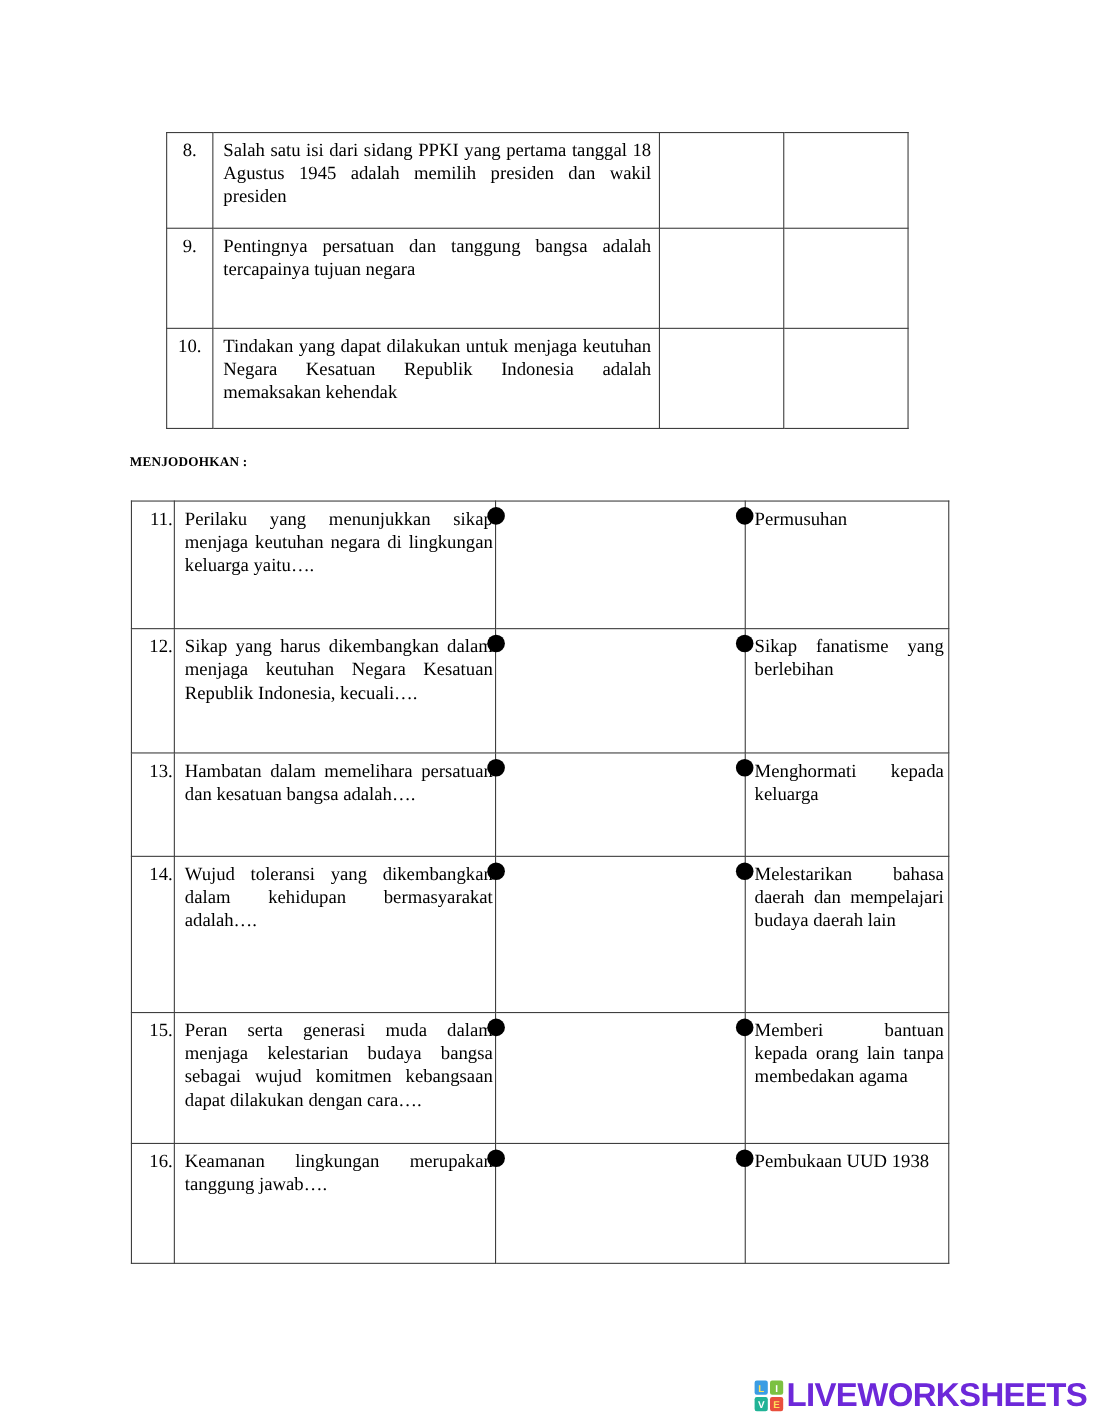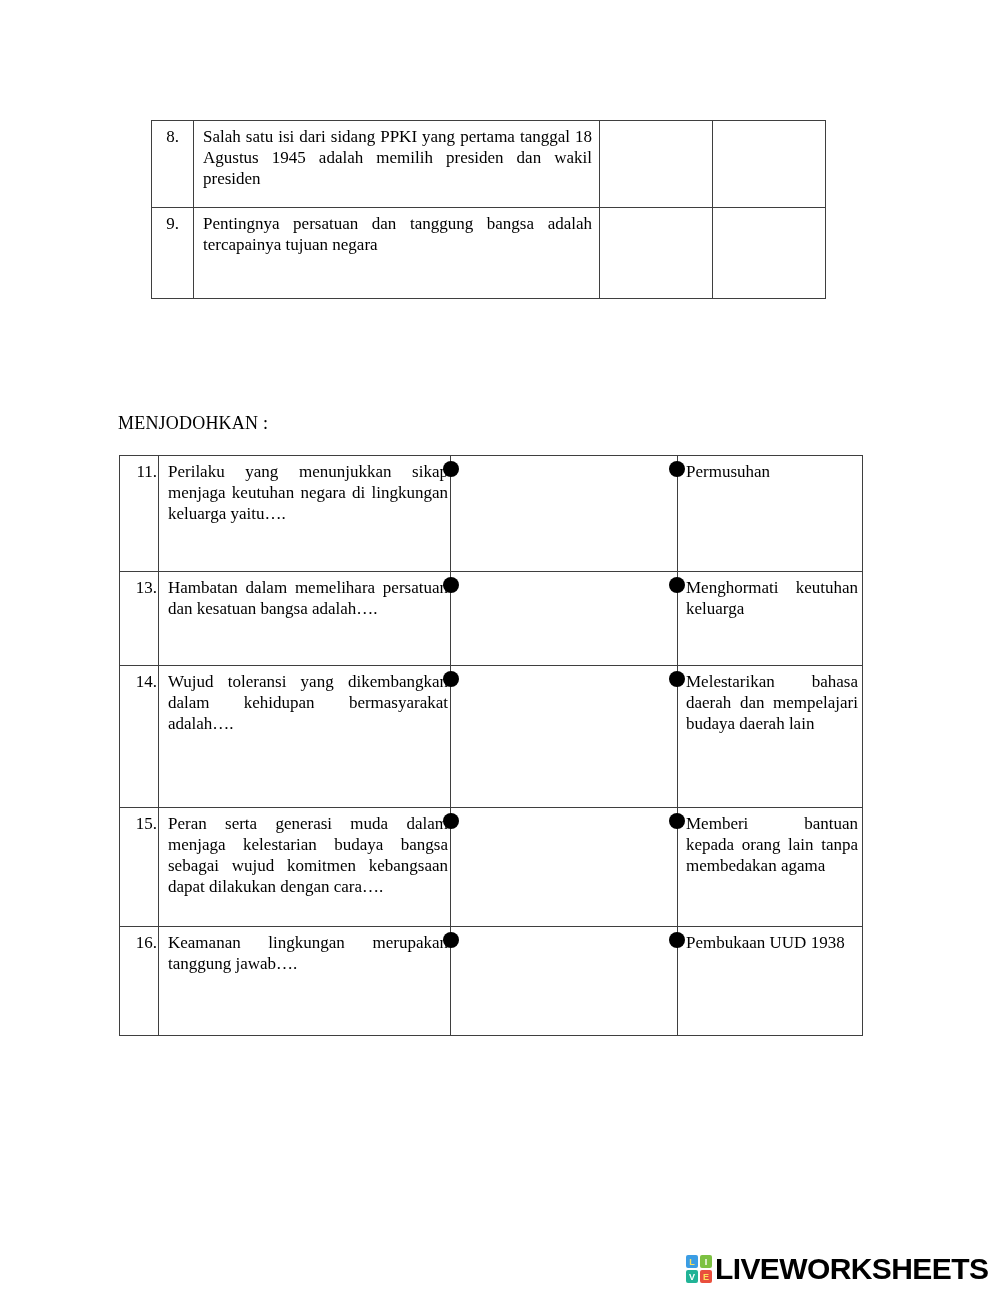--- a/index.html
+++ b/index.html
@@ -12,21 +12,21 @@
   td { border: 1px solid #3f3f3f; vertical-align: top; font-size: 17px; line-height: 21px; }
 
   
   .tf-table { position: absolute; left: 151px; top: 120px; width: 674px; }
   .tf-table td.num { text-align: center; padding-top: 5px; }
   .tf-table td.stmt { text-align: justify; padding: 5px 7px 4px 9px; }
 
   
   .heading {
     position: absolute; left: 118px; top: 413px;
-    font-size: 18px; font-weight: normal; letter-spacing: 0.2px;
+    font-size: 12px; font-weight: bold; letter-spacing: 0.2px;
   }
 
   
   .match-table { position: absolute; left: 119px; top: 455px; width: 743px; }
   .match-table td.num { text-align: right; padding-top: 5px; }
   .match-table td.question { text-align: justify; padding: 5px 2px 4px 9px; }
   .match-table td.connector { position: relative; }
   .match-table td.answer { text-align: justify; padding: 5px 4px 4px 8px; }
   .dot {
     position: absolute; top: 5px; width: 16px; height: 16px;
@@ -71,20 +71,26 @@
     <td class="stmt">Salah satu isi dari sidang PPKI yang pertama tanggal 18 Agustus 1945 adalah memilih presiden dan wakil presiden</td>
     <td></td>
     <td></td>
   </tr>
   <tr style="height:91px">
     <td class="num">9.</td>
     <td class="stmt">Pentingnya persatuan dan tanggung bangsa adalah tercapainya tujuan negara</td>
     <td></td>
     <td></td>
   </tr>
+  <tr style="height:91px">
+    <td class="num">10.</td>
+    <td class="stmt">Tindakan yang dapat dilakukan untuk menjaga keutuhan Negara Kesatuan Republik Indonesia adalah memaksakan kehendak</td>
+    <td></td>
+    <td></td>
+  </tr>
 </tbody>
   </table>
 
 <div class="heading">MENJODOHKAN :</div>
 
 <table class="match-table">
   <colgroup>
       <col style="width:39px">
       <col style="width:292px">
       <col style="width:227px">
@@ -95,29 +101,38 @@
       <tr style="height:116px">
     <td class="num">11.</td>
     <td class="question">Perilaku yang menunjukkan sikap menjaga keutuhan negara di lingkungan keluarga yaitu….</td>
     <td class="connector">
       <span class="dot dot-left"></span>
       <span class="dot dot-right"></span>
     </td>
     <td class="answer">Permusuhan</td>
   </tr>
 
+  <tr style="height:113px">
+    <td class="num">12.</td>
+    <td class="question">Sikap yang harus dikembangkan dalam menjaga keutuhan Negara Kesatuan Republik Indonesia, kecuali….</td>
+    <td class="connector">
+      <span class="dot dot-left"></span>
+      <span class="dot dot-right"></span>
+    </td>
+    <td class="answer">Sikap fanatisme yang berlebihan</td>
+  </tr>
 
   <tr style="height:94px">
     <td class="num">13.</td>
     <td class="question">Hambatan dalam memelihara persatuan dan kesatuan bangsa adalah….</td>
     <td class="connector">
       <span class="dot dot-left"></span>
       <span class="dot dot-right"></span>
     </td>
-    <td class="answer">Menghormati keutuhan keluarga</td>
+    <td class="answer">Menghormati kepada keluarga</td>
   </tr>
 
   <tr style="height:142px">
     <td class="num">14.</td>
     <td class="question">Wujud toleransi yang dikembangkan dalam kehidupan bermasyarakat adalah….</td>
     <td class="connector">
       <span class="dot dot-left"></span>
       <span class="dot dot-right"></span>
     </td>
     <td class="answer">Melestarikan bahasa daerah dan mempelajari budaya daerah lain</td>
@@ -145,14 +160,14 @@
 </tbody>
   </table>
 
 <div class="logo">
   <div class="logo-grid">
     <span class="sq" id="sq0" style="background: rgb(59, 157, 228); color: rgb(255, 224, 90);">L</span>
     <span class="sq" id="sq1" style="background: rgb(124, 193, 66); color: rgb(255, 255, 255);">I</span>
     <span class="sq" id="sq2" style="background: rgb(33, 179, 150); color: rgb(255, 255, 255);">V</span>
     <span class="sq" id="sq3" style="background: rgb(233, 79, 61); color: rgb(255, 224, 90);">E</span>
   </div>
-  <span class="logo-text" id="logo-text" style="color: #000000;">LIVEWORKSHEETS</span>
+  <span class="logo-text" id="logo-text" style="color: #6d28d9;">LIVEWORKSHEETS</span>
 </div>
 
 </body></html>

